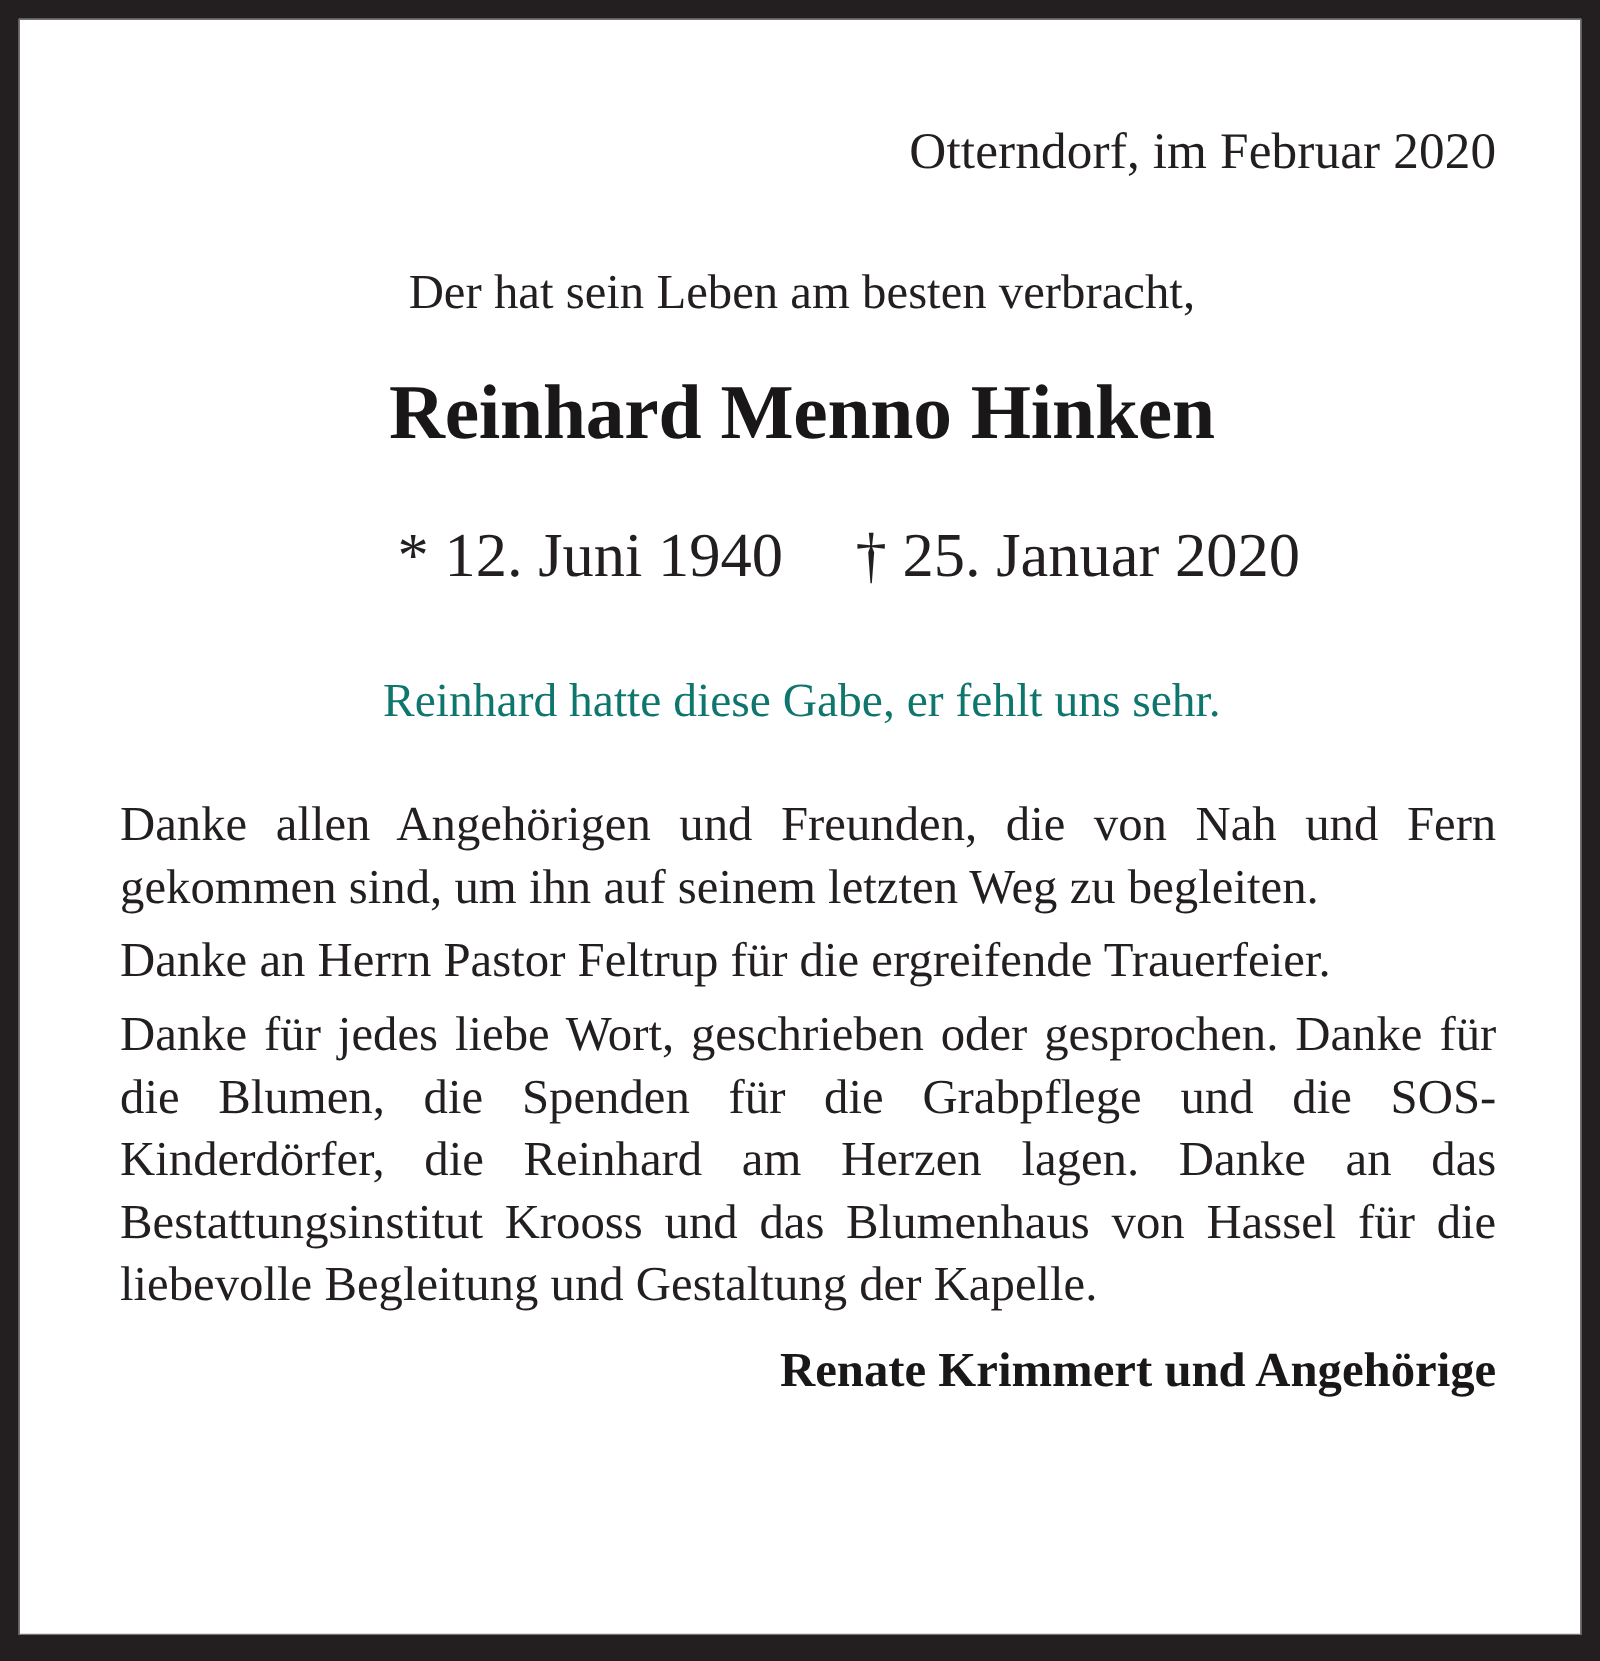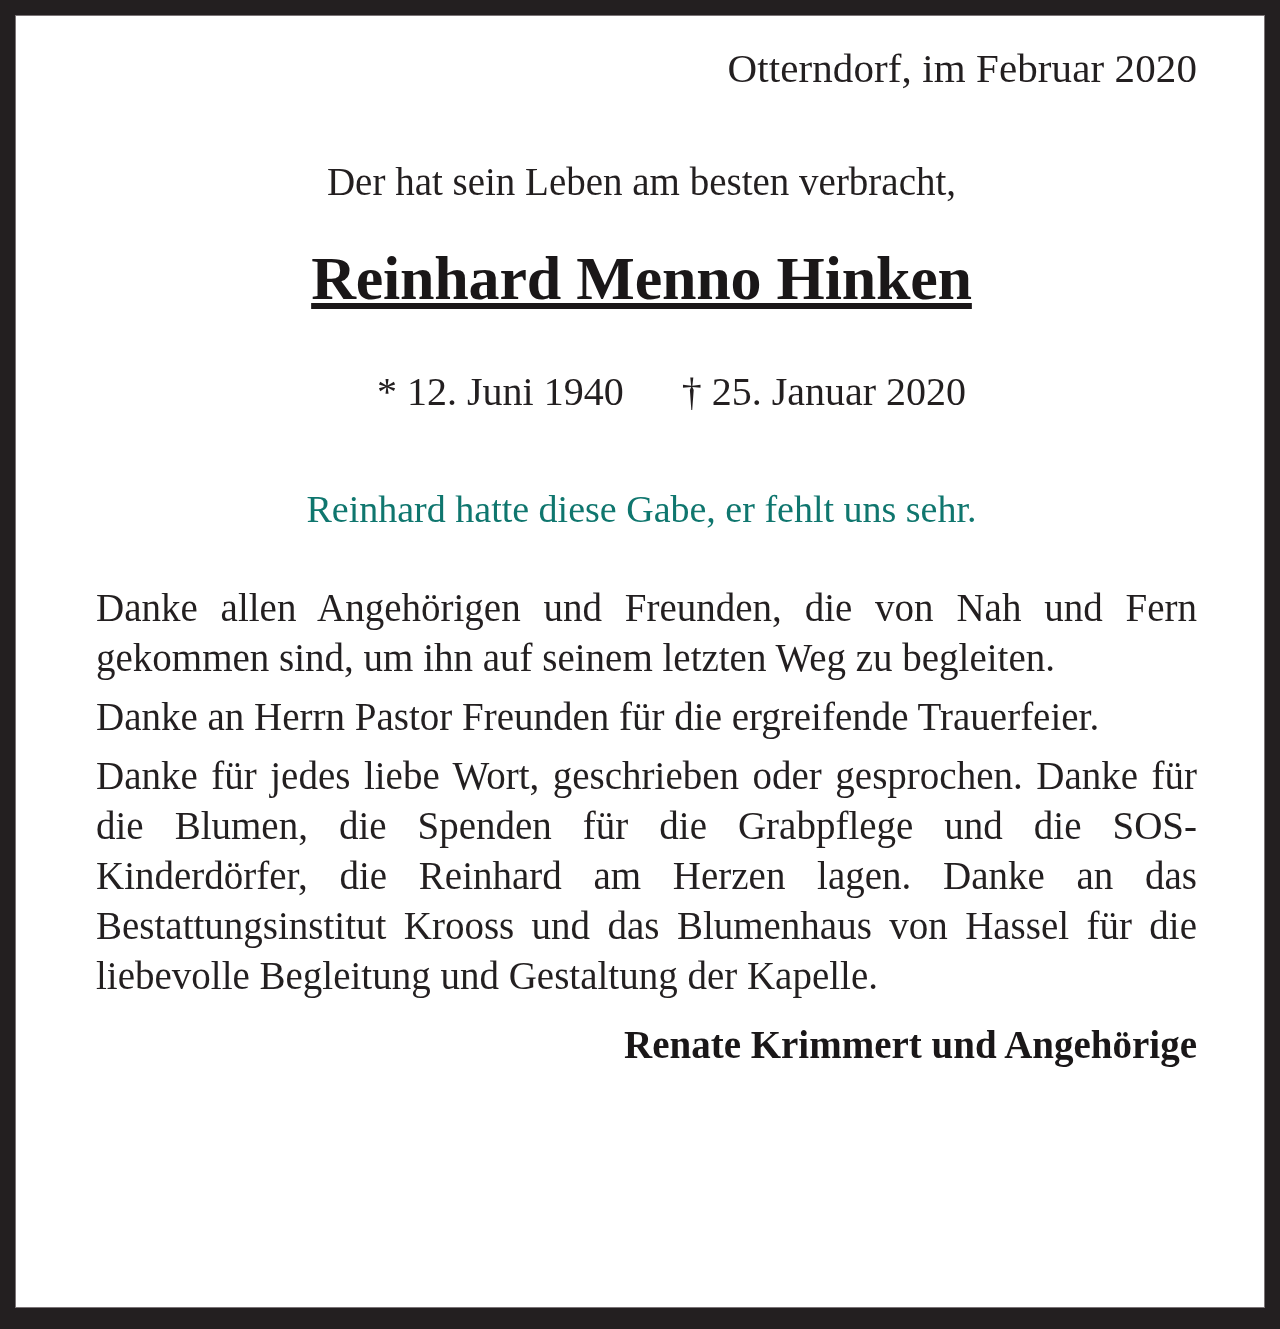--- a/index.html
+++ b/index.html
@@ -32,21 +32,21 @@
     width: 1111px;
     height: 100%;
   }
 
   
   .place-date {
     text-align: right;
     font-size: 41px;
     line-height: 48px;
     color: #231f20;
-    margin-top: 28px;
+    margin-top: 80px;
     letter-spacing: 0.1px;
   }
 
   
   .verse {
     text-align: center;
     font-size: 39px;
     line-height: 51px;
     color: #231f20;
     margin-top: 64px;
@@ -55,27 +55,26 @@
 
   
   .deceased-name {
     text-align: center;
     font-size: 62px;
     line-height: 70px;
     font-weight: 700;
     color: #1a1718;
     margin-top: 36px;
     letter-spacing: -0.2px;
-    text-decoration: underline;
   }
 
   
   .life-dates {
     text-align: center;
-    font-size: 40px;
+    font-size: 50px;
     line-height: 46px;
     color: #231f20;
     margin-top: 10px;
     white-space: pre;
   }
   .date-gap { display: inline-block; width: 58px; }
 
   
   .verse-after {
     text-align: center;
@@ -127,20 +126,20 @@
     <div class="deceased-name">Reinhard Menno Hinken</div>
 
     <div class="life-dates">
       <span>* 12. Juni 1940</span><span class="date-gap"></span><span>† 25. Januar 2020</span>
     </div>
 
     <div class="verse-after">Reinhard hatte diese Gabe, er fehlt uns sehr.</div>
 
     <div class="thanks-body">
       <p class="thanks-par">Danke allen Angehörigen und Freunden, die von Nah und Fern gekommen sind, um ihn auf seinem letzten Weg zu begleiten.</p>
-      <p class="thanks-par">Danke an Herrn Pastor Freunden für die ergreifende Trauerfeier.</p>
+      <p class="thanks-par">Danke an Herrn Pastor Feltrup für die ergreifende Trauerfeier.</p>
       <p class="thanks-par">Danke für jedes liebe Wort, geschrieben oder gesprochen. Danke für die Blumen, die Spenden für die Grabpflege und die SOS-Kinderdörfer, die Reinhard am Herzen lagen. Danke an das Bestattungsinstitut Krooss und das Blumenhaus von Hassel für die liebevolle Begleitung und Gestaltung der Kapelle.</p>
     </div>
 
     <div class="signature">Renate Krimmert und Angehörige</div>
 
   </div>
 </div>
 
 </body></html>

